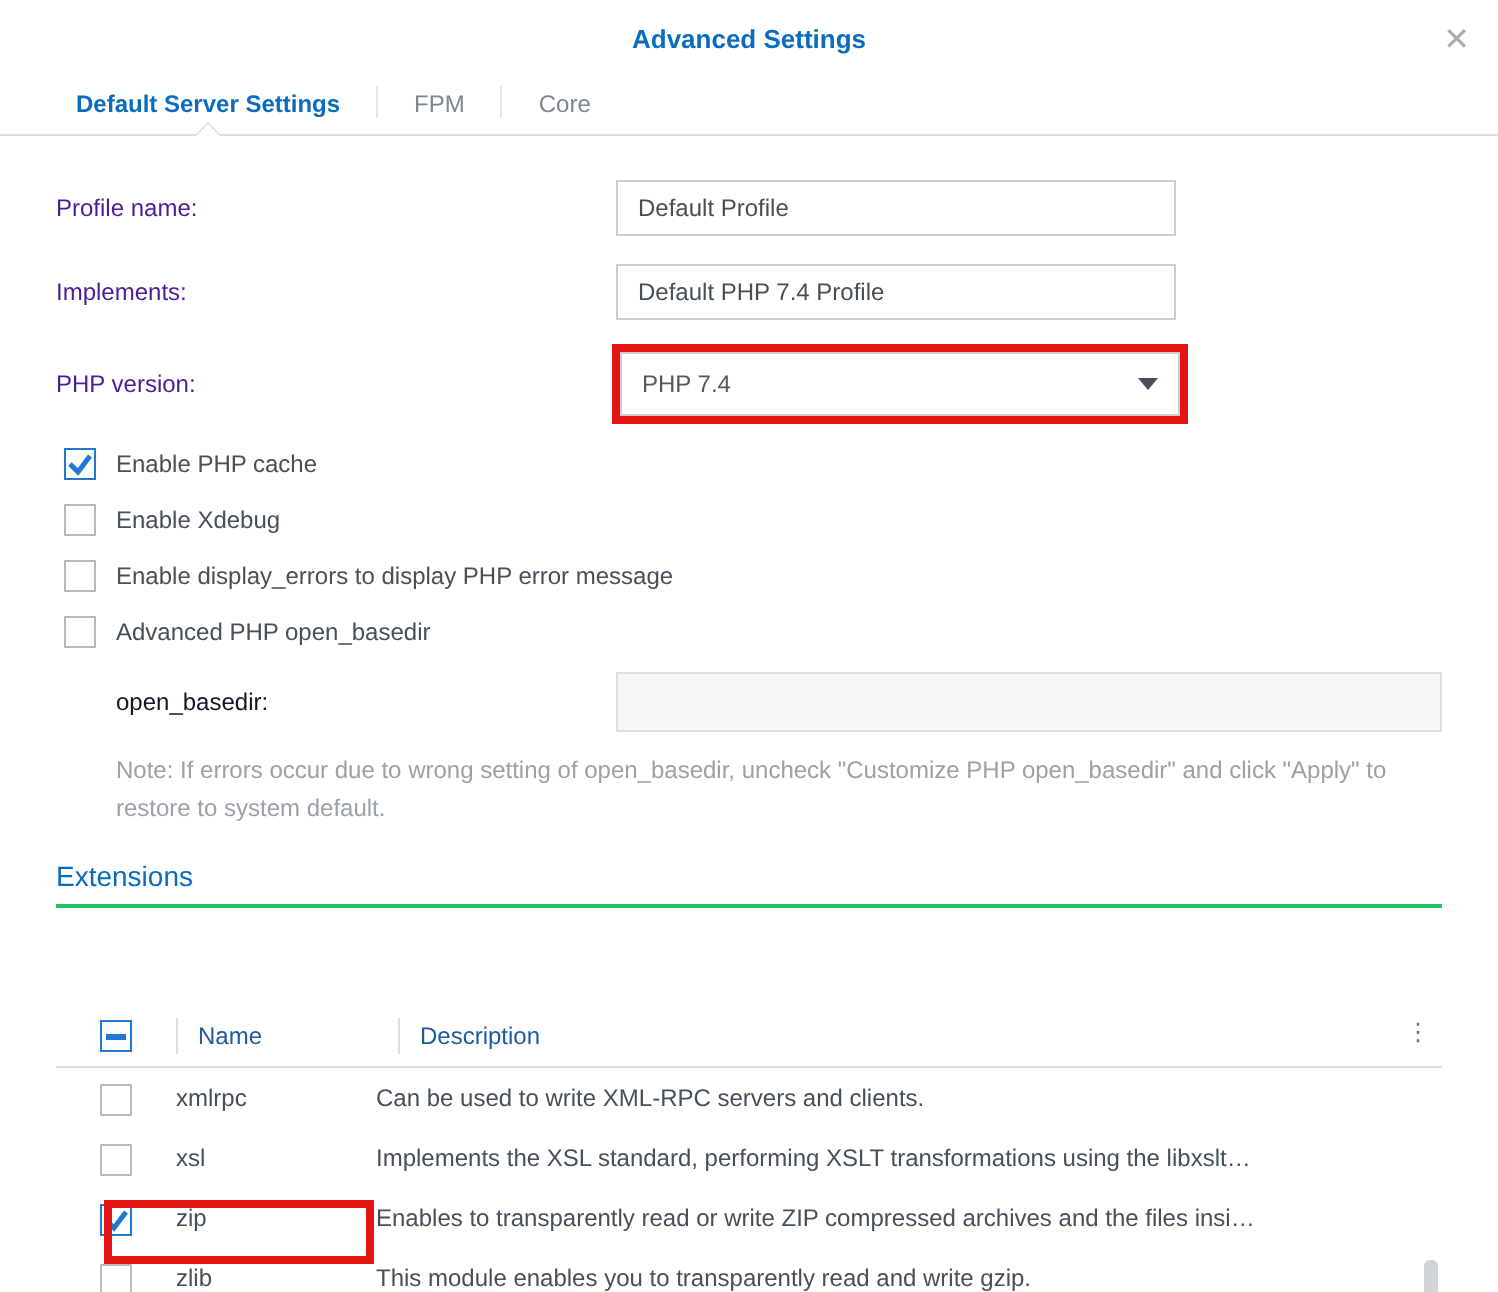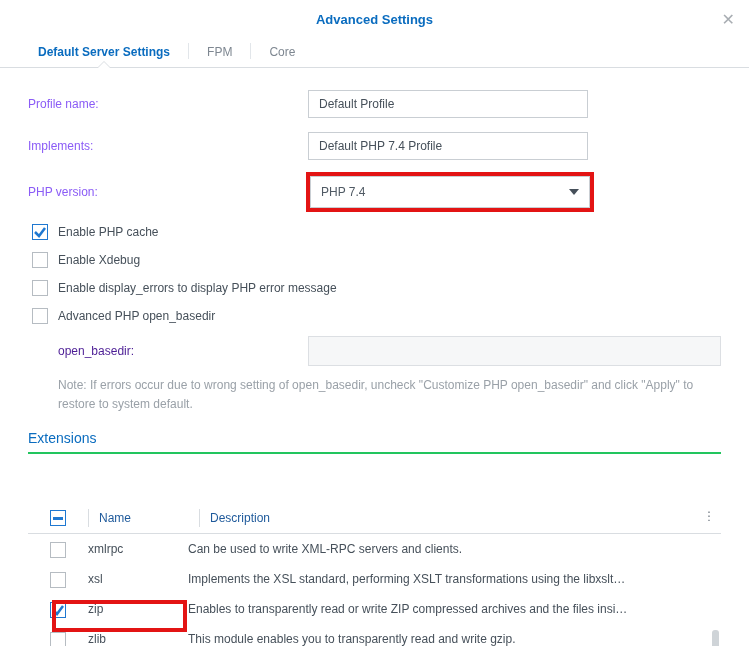--- a/index.html
+++ b/index.html
@@ -8,33 +8,33 @@
   .header { position: relative; text-align: center; padding: 12px 0 8px 0; }
   .header-title { color: #0a6cbf; font-size: 13px; font-weight: bold; }
   .close-x { position: absolute; right: 14px; top: 10px; color: #a8adb2; font-size: 16px; cursor: pointer; }
   .tabs { display: flex; border-bottom: 1px solid #d9dde1; padding: 0 20px; }
   .tab { padding: 10px 18px 8px 18px; color: #7e8791; cursor: pointer; position: relative; }
   .tab.active { color: #0a6cbf; font-weight: bold; }
   .tab.active::after { content: ''; position: absolute; left: 50%; bottom: -1px; width: 0; height: 0; border-left: 6px solid transparent; border-right: 6px solid transparent; border-bottom: 6px solid #fff; transform: translateX(-50%); filter: drop-shadow(0 -1px 0 #d9dde1); }
   .tab-sep { width: 1px; background: #e2e6ea; margin: 8px 0; }
   .content { padding: 22px 28px 10px 28px; }
   .row { display: flex; align-items: center; margin-bottom: 14px; }
-  .row-label { width: 280px; color: #8b5cf6; }
+  .row-label { width: 280px; color: #4c1d95; }
   .text-input { width: 280px; height: 28px; border: 1px solid #c9ced3; padding: 0 10px; color: #46505a; font-size: 12px; }
   .select-wrap { position: relative; width: 280px; height: 32px; border: 1px solid #c9ced3; display: flex; align-items: center; padding: 0 10px; cursor: pointer; }
   .select-caret { position: absolute; right: 10px; top: 50%; transform: translateY(-50%); width: 0; height: 0; border-left: 5px solid transparent; border-right: 5px solid transparent; border-top: 6px solid #46505a; }
   .highlight-red { outline: 4px solid #e31414; outline-offset: -2px; padding: 2px; }
   .checkbox-row { display: flex; align-items: center; margin-bottom: 12px; margin-left: 4px; }
   .cb { width: 16px; height: 16px; border: 1px solid #b6bcc2; margin-right: 10px; display: flex; align-items: center; justify-content: center; cursor: pointer; }
   .cb.checked { border-color: #1f78d1; }
   .cb.checked svg { display: block; }
   .cb svg { display: none; }
   .checkbox-label { color: #46505a; }
   .sub-row { margin-left: 30px; display: flex; align-items: center; margin-bottom: 10px; }
-  .sub-label { width: 250px; color: #4c1d95; }
+  .sub-label { width: 250px; color: #0f172a; }
   .disabled-input { flex: 1; height: 30px; border: 1px solid #dcdfe3; background: #f6f7f8; }
   .note { margin-left: 30px; color: #9aa1a8; line-height: 1.6; margin-bottom: 6px; }
   .section-title { color: #0a6cbf; font-size: 14px; padding: 10px 0 6px 0; border-bottom: 2px solid #22c55e; margin-bottom: 4px; }
   .table-wrap { position: relative; margin-top: 48px; }
   .table-head { display: flex; align-items: center; height: 32px; border-bottom: 1px solid #d9dde1; color: #1f5a9b; font-size: 12px; }
   .col-cb { width: 60px; display: flex; justify-content: center; align-items: center; }
   .col-name { width: 100px; padding-left: 0; }
   .col-desc { flex: 1; padding-left: 0; position: relative; }
   .col-sep { width: 1px; height: 18px; background: #d9dde1; margin-right: 10px; }
   .menu-dots { position: absolute; right: 6px; top: 7px; color: #6e7780; cursor: pointer; letter-spacing: 0px; }

